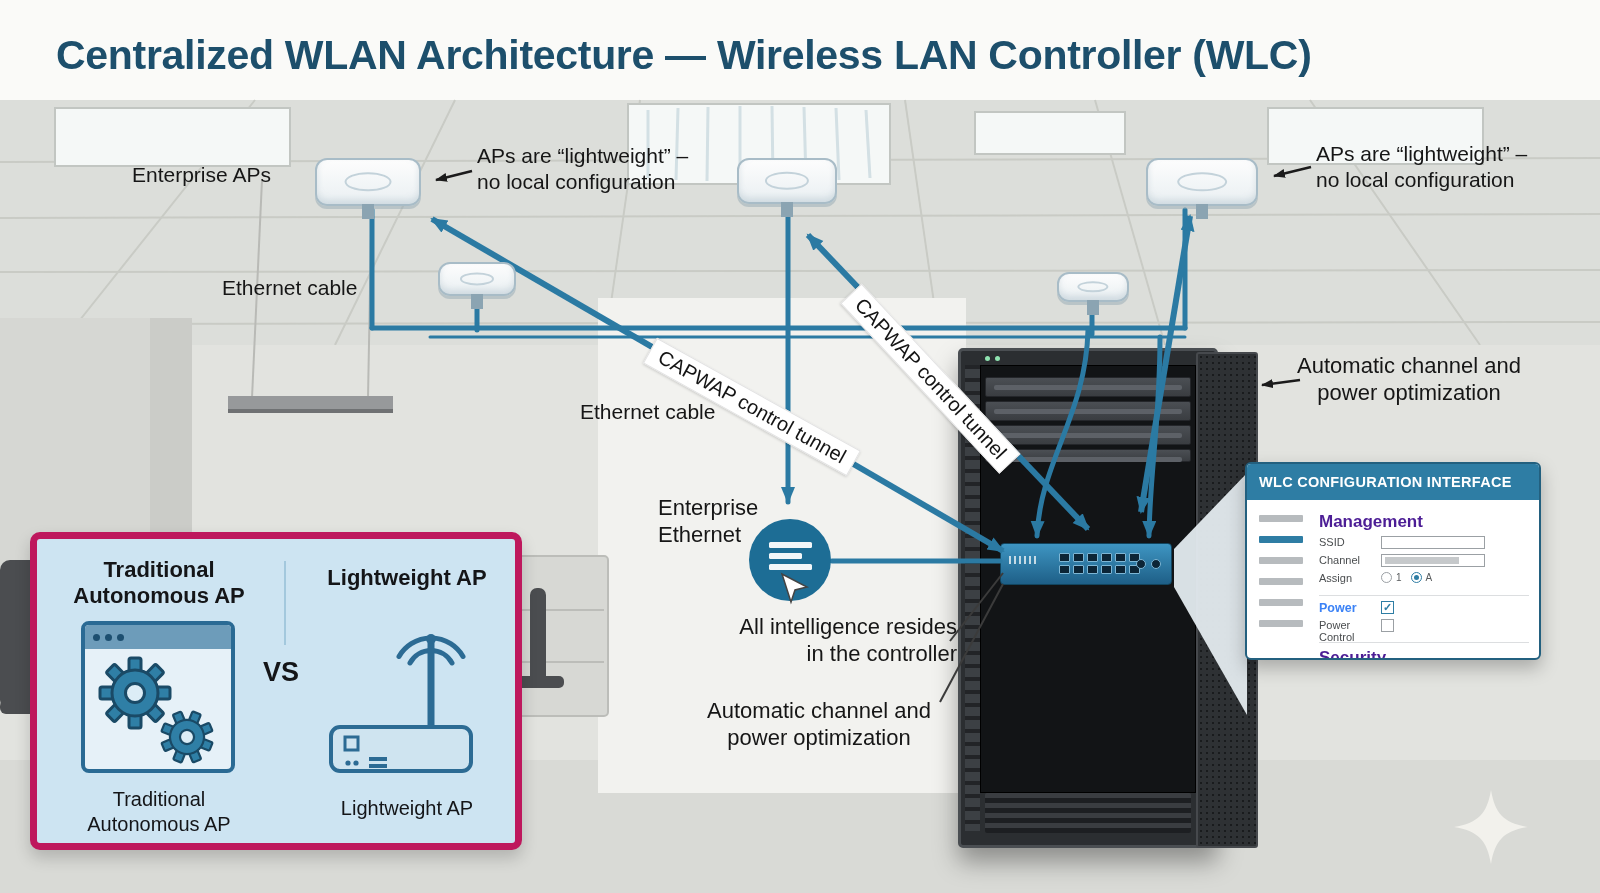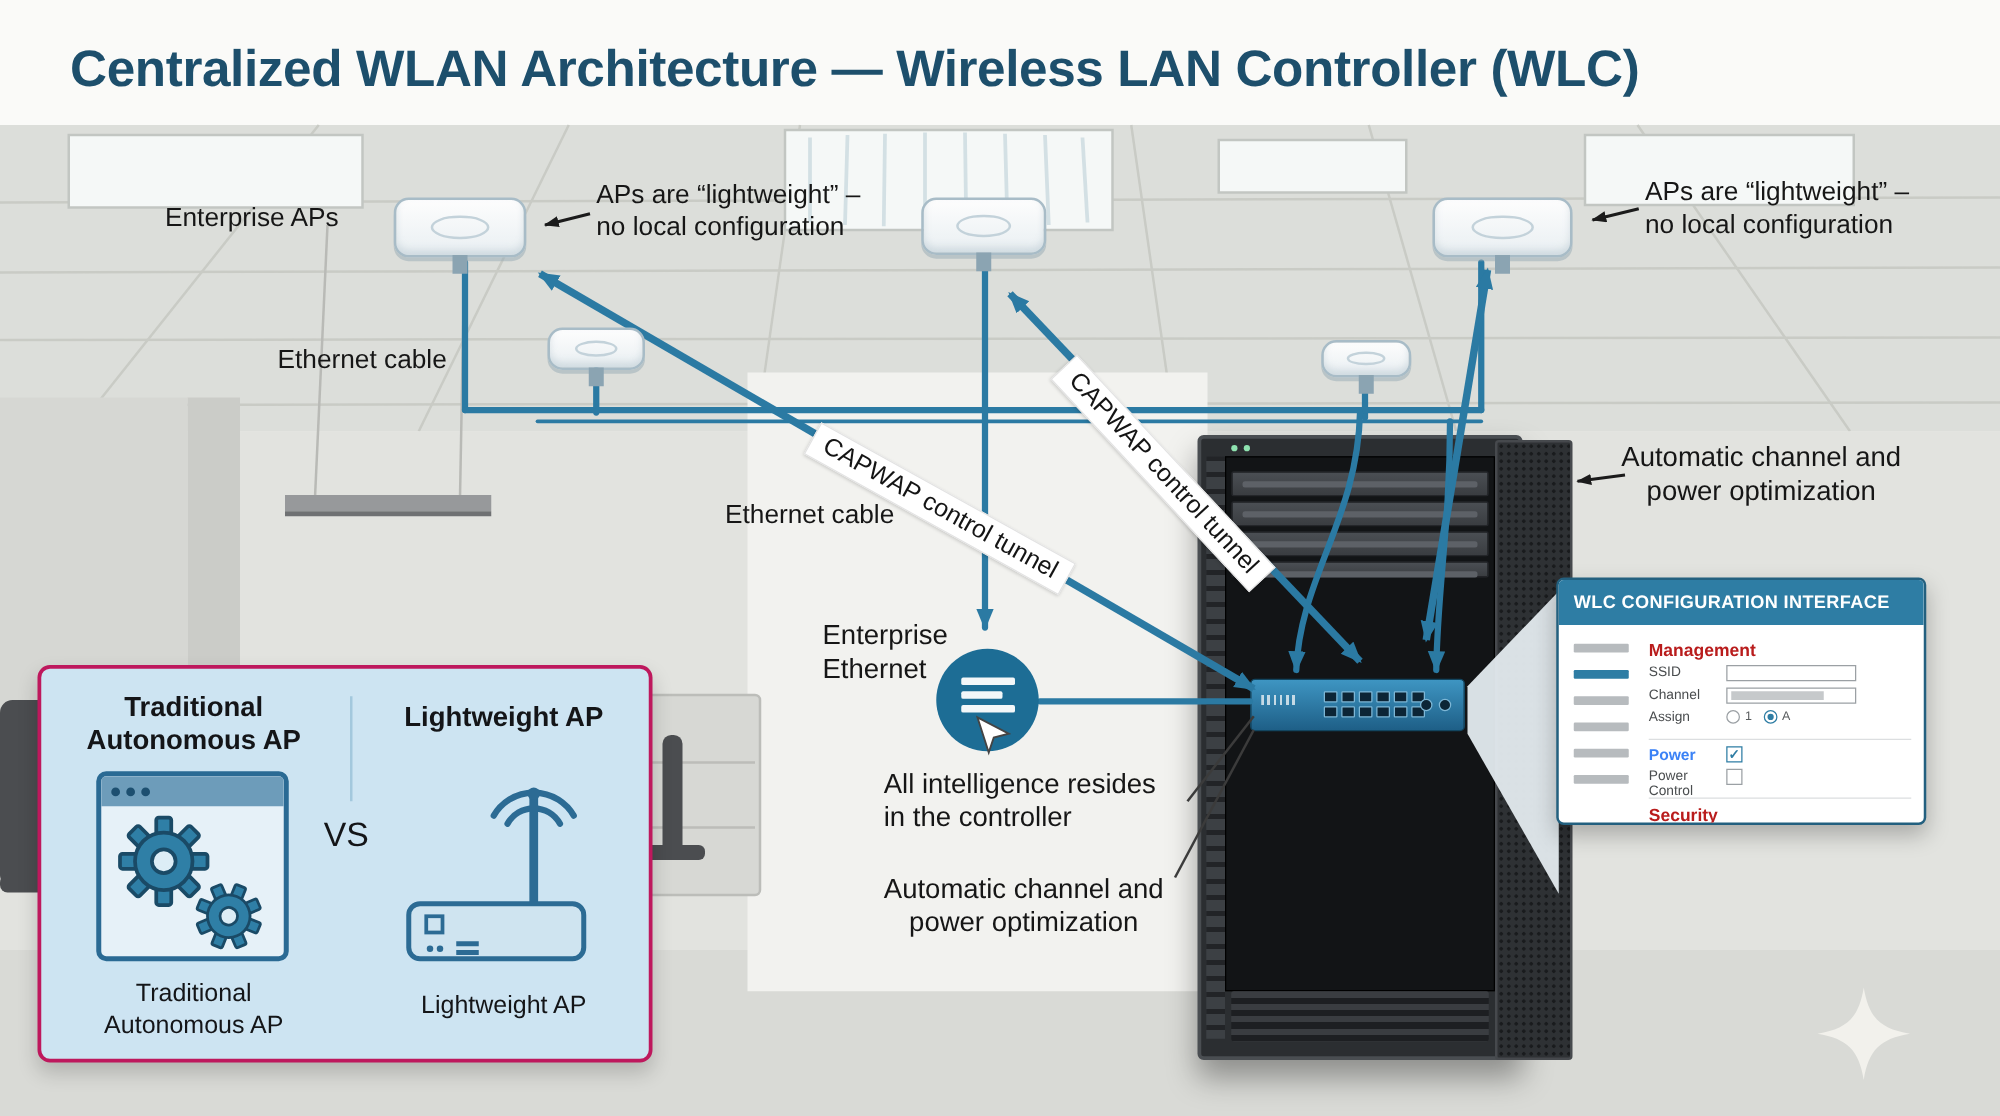--- a/index.html
+++ b/index.html
@@ -10,21 +10,21 @@
 #cables{z-index:4}
 .sparkle{position:absolute;z-index:1;left:1452px;top:788px}
 .lbl{position:absolute;z-index:6;color:#161616;font-size:21px;line-height:1.24;white-space:pre-line}
 #title{left:56px;top:30px;font-size:41px;font-weight:600;color:#1d4f6c;letter-spacing:-.3px;white-space:nowrap}
 #lblLightweightAps{left:132px;top:162px}
 #lblApsLeft{left:477px;top:143px}
 #lblApsRight{left:1316px;top:141px}
 #lblEth1{left:222px;top:275px}
 #lblEth2{left:580px;top:399px}
 #lblEnterprise{left:658px;top:494px;font-size:22px}
-#lblIntel{left:707px;top:613px;width:250px;text-align:left;font-size:22px}
+#lblIntel{left:707px;top:613px;width:250px;text-align:right;font-size:22px}
 #lblAutoBottom{left:693px;top:697px;width:252px;text-align:center;font-size:22px}
 #lblAutoTop{left:1284px;top:352px;width:250px;text-align:center;font-size:22px}
 .capwap{position:absolute;z-index:6;background:#fff;border:1px solid #e3e3e3;padding:2px 10px;font-size:20px;color:#141414;white-space:nowrap;transform-origin:0 50%;box-shadow:0 1px 3px rgba(0,0,0,.18)}
 #capwap1{left:650px;top:336px;transform:rotate(29deg)}
 #capwap2{left:851px;top:279px;transform:rotate(47deg)}
 
 .ap{position:absolute;z-index:5;background:linear-gradient(180deg,#fdfdfd,#e9eff2);border:2px solid #a8bcc7;border-radius:12px;box-shadow:0 3px 0 rgba(150,170,180,.5),inset 0 -4px 6px rgba(160,180,192,.35)}
 .ap i{position:absolute;left:50%;top:50%;transform:translate(-50%,-50%);width:46%;height:44%;border:2px solid #c3d2da;border-radius:50%}
 .ap b{position:absolute;left:50%;bottom:-15px;width:12px;height:15px;transform:translateX(-50%);background:#8ba4b2}
 #ap1{left:315px;top:158px;width:106px;height:48px}
@@ -53,41 +53,41 @@
 #rnd1{right:10px}#rnd2{right:25px}
 .wlclabel{position:absolute;z-index:6;left:1006px;top:594px;width:182px;text-align:center;color:#fff;font-size:21px;line-height:1.28;white-space:pre-line}
 
 .cfg{position:absolute;z-index:7;left:1245px;top:462px;width:296px;height:198px;background:#fff;border:2px solid #23607f;border-radius:6px;box-shadow:0 8px 18px rgba(0,0,0,.25);overflow:hidden}
 .cfg-head{height:36px;background:#2e7da4;color:#fff;font-size:14.5px;font-weight:bold;letter-spacing:.3px;display:flex;align-items:center;padding:0 12px;white-space:nowrap}
 .cfg-body{position:relative;display:flex;padding:10px 10px 8px 12px;gap:10px}
 .cfg-side{width:50px;display:flex;flex-direction:column;gap:14px;padding-top:5px}
 .sbar{height:7px;width:44px;background:#b7bbbe;border-radius:1px}
 .sbar.blue{background:#2e7da4}
 .cfg-main{flex:1;font-size:11px;color:#404345}
-.cfg-sec{font-size:14px;font-weight:bold;color:#b91c1c;margin:2px 0 4px}
+.cfg-sec{font-size:17px;font-weight:bold;color:#4c1d95;margin:2px 0 4px}
 .cfg-sec2{font-size:12.5px;font-weight:bold;color:#3b82f6;width:62px}
 .cfg-row{display:flex;align-items:flex-start;height:18px}
 .cfg-lab{width:62px;color:#4a4d4f}
 .cfg-input{display:inline-block;width:104px;height:13px;border:1px solid #9ba0a4;background:#fff}
 .cfg-input.filled::after{content:"";display:block;height:7px;width:74px;margin:2px 0 0 3px;background:#c6c9cb}
 .radio{width:11px;height:11px;border:1.5px solid #9ba0a4;border-radius:50%;display:inline-block;position:relative}
 .radio.on{border-color:#2e7da4}
 .radio.on::after{content:"";position:absolute;left:2px;top:2px;width:5px;height:5px;border-radius:50%;background:#2e7da4}
 .ropt{margin:0 9px 0 4px;color:#595c5e;font-size:10px}
 .cfg hr{border:none;border-top:1px solid #dcdee0;margin:5px 0}
 .chk{width:13px;height:13px;border:1.5px solid #9ba0a4;display:inline-flex;align-items:center;justify-content:center;font-size:11px;color:#2e7da4;background:#fff}
 .chk.on{border-color:#2e7da4}
 .chk.on::after{content:"✓";font-weight:bold}
 .gbar{width:58px;height:7px;background:#b7bbbe;margin-right:14px}
 
-.cmp{position:absolute;z-index:7;left:30px;top:532px;width:492px;height:318px;background:#cde4f2;border:3px solid #be185d;border-radius:10px;box-shadow:0 8px 16px rgba(0,0,0,.18)}
+.cmp{position:absolute;z-index:7;left:30px;top:532px;width:492px;height:318px;background:#cde4f2;border:7px solid #be185d;border-radius:10px;box-shadow:0 8px 16px rgba(0,0,0,.18)}
 .cmp-title{position:absolute;width:212px;text-align:center;font-size:22px;font-weight:bold;color:#141518;line-height:1.2;white-space:pre-line}
 #cmpTL{left:16px;top:18px}
 #cmpTR{left:264px;top:26px}
-.cmp-vs{position:absolute;left:226px;top:118px;font-size:27px;font-weight:normal;color:#141518}
+.cmp-vs{position:absolute;left:226px;top:118px;font-size:27px;font-weight:bold;color:#141518}
 .cmp-div{position:absolute;left:247px;top:22px;height:84px;width:2px;background:#a3c8dd}
 .browser{position:absolute;left:44px;top:82px;width:154px;height:152px;border:4px solid #2a6a94;border-radius:8px;background:#e6f1f8;overflow:hidden}
 .browser-bar{height:24px;background:#6d9cba;display:flex;align-items:center;gap:5px;padding:0 8px}
 .browser-bar i{width:7px;height:7px;border-radius:50%;background:#1d4f70}
 .cmp-cap{position:absolute;width:212px;text-align:center;font-size:20px;color:#141518;line-height:1.25;white-space:pre-line}
 #capL{left:16px;top:248px}
 #capR{left:264px;top:257px}
 .apicon{position:absolute;left:286px;top:78px}
 </style>
 </head>

